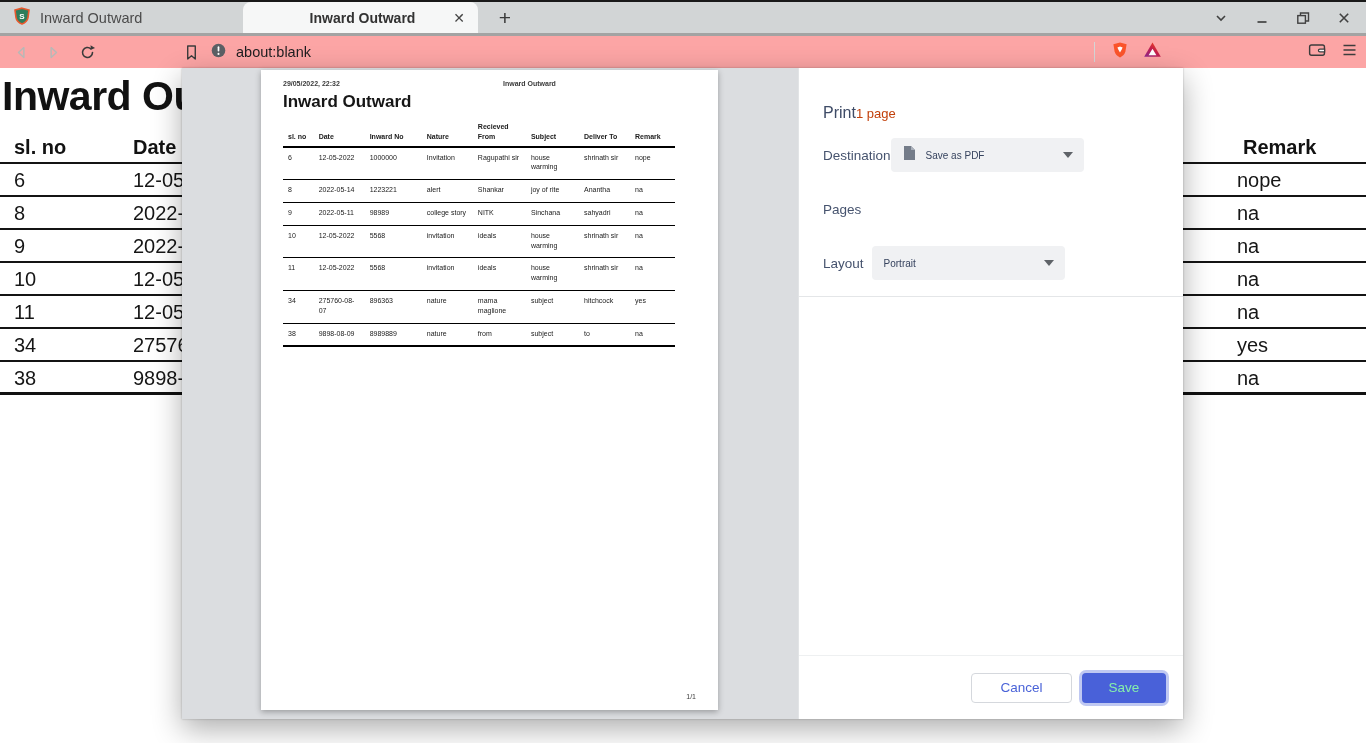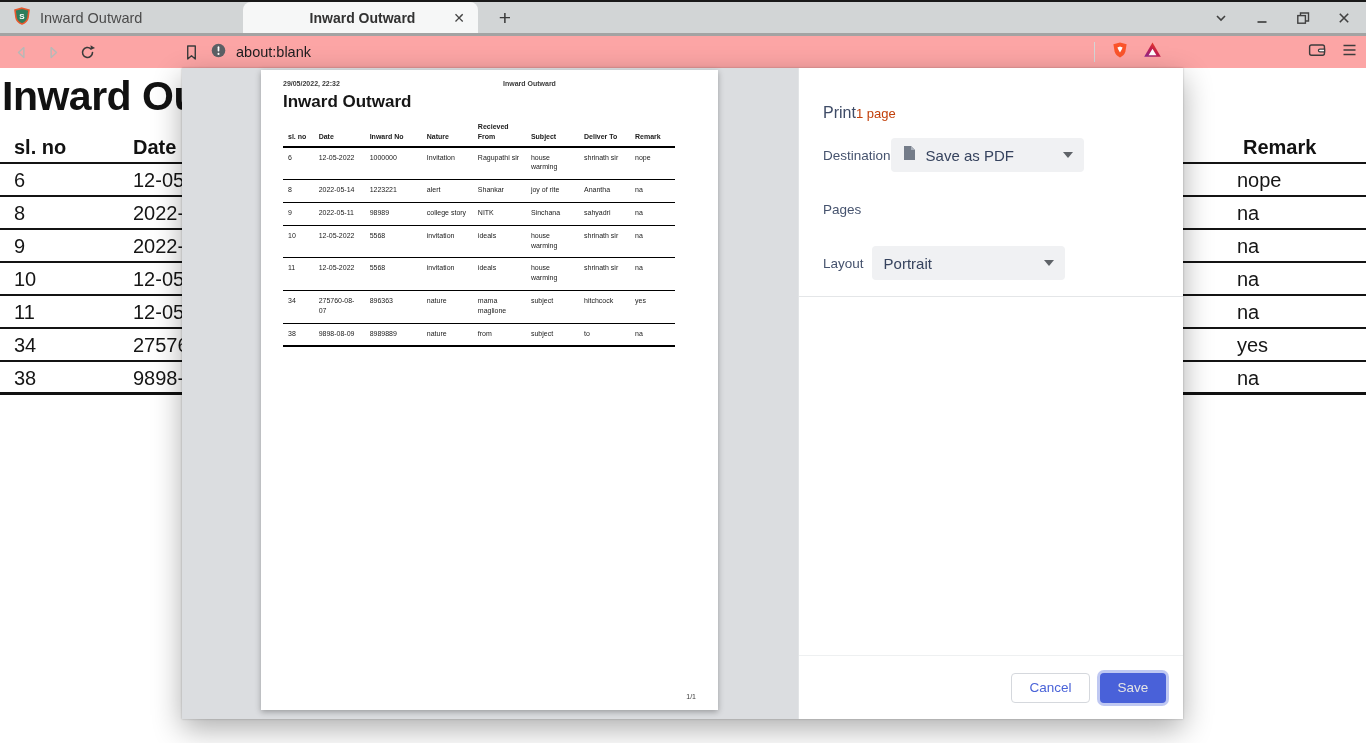--- a/index.html
+++ b/index.html
@@ -69,32 +69,32 @@
   .panel-head { display:flex; justify-content:flex-start; align-items:baseline;
     padding:36px 24px 0; }
   .panel-title { font-size:16px; font-weight:500; color:#3e4b66; }
   .panel-pages { font-size:13px; color:#c2410c; }
   .field { position:absolute; left:24px; right:24px; height:34px; display:flex;
     align-items:center; }
   .f-dest { top:70px; } .f-pages { top:124px; } .f-layout { top:178px;gap:8px; }
   .f-label { font-size:13.5px; }
   .dropdown { position:relative; width:193px; height:34px; background:#f0f1f3; border-radius:4px;
     display:flex; align-items:center; gap:10px; padding:0 30px 0 12px; cursor:default; }
-  .dd-value { font-size:15px; color:#36435e; }
+  .dd-value { font-size:10px; color:#36435e; }
   .caret { position:absolute; right:11px; top:14px; width:0; height:0;
     border-left:5px solid transparent; border-right:5px solid transparent; border-top:6px solid #5f6368; }
   .panel-div { position:absolute; left:0; right:0; top:228px; border-top:1px solid #e4e6e8; }
   .more { position:absolute; left:24px; right:24px; top:246px; height:42px; display:flex;
     align-items:center; justify-content:space-between; font-size:13.5px; cursor:default; }
   .panel-foot { position:absolute; left:0; right:0; bottom:0; height:64px; border-top:1px solid #eef0f1;
     display:flex; align-items:center; justify-content:flex-end; gap:10px; padding-right:17px; }
   .btn { height:30px; border-radius:4px; font-size:13.5px; display:flex; align-items:center;
     justify-content:center; cursor:default; font-family:inherit; }
-  .btn-cancel { width:79px; background:#fff; border:1px solid #d5d8dd; color:#4a63d8; }
-  .btn-save { width:66px; background:#4961d9; border:none; color:#e5e5e5;
+  .btn-cancel { width:101px; background:#fff; border:1px solid #d5d8dd; color:#4a63d8; }
+  .btn-save { width:84px; background:#4961d9; border:none; color:#86efac;
     box-shadow:0 0 0 3px rgba(73,97,217,.35); }
 </style>
 </head>
 <body>
 
 <div class="topstrip"></div>
 <div class="tabbar">
   <div class="win-title">
     <span>
       <svg width="18" height="19" viewBox="0 0 18 19">

